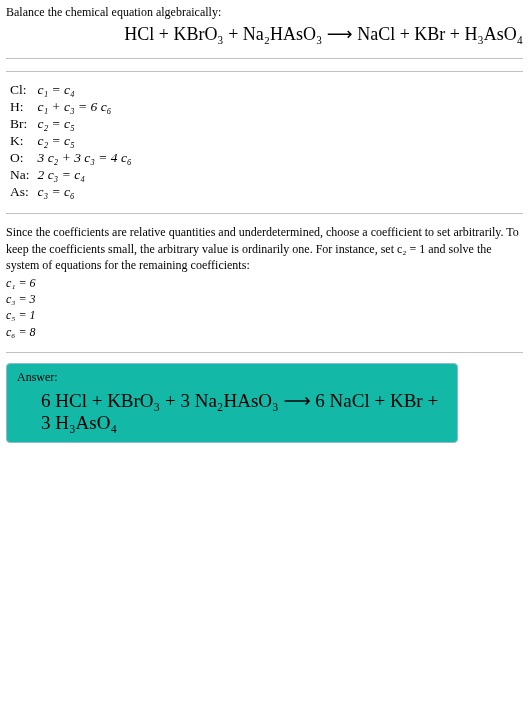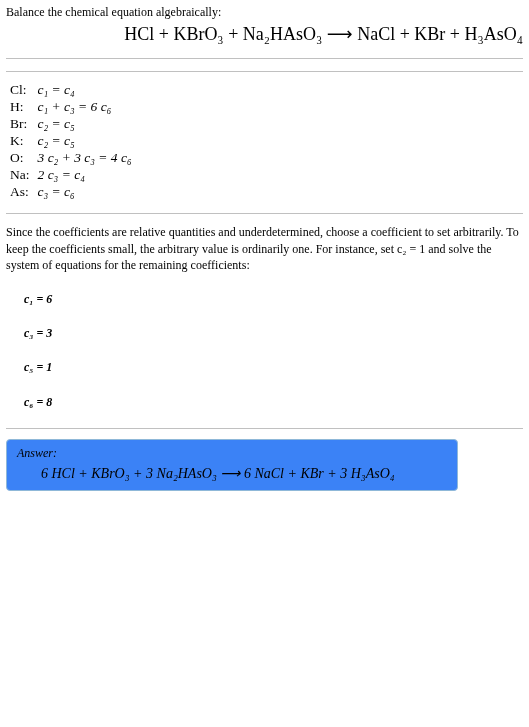--- a/index.html
+++ b/index.html
@@ -43,40 +43,38 @@
   .tcell {
     display: table-cell;
     padding: 0 4px 1px 4px;
     font-size: 13.5px;
     vertical-align: baseline;
   }
   .tcell.label {
     text-align: left;
   }
   .coef-list p {
-    margin: 18px;
+    margin: 0;
     line-height: 1.35;
-    font-weight: bold;
   }
   .answer-box {
     border: 1px solid #8fb8d8;
     border-radius: 4px;
-    background: #3b82f6;
+    background: #14b8a6;
     padding: 6px 10px 8px 10px;
     margin-top: 6px;
     width: 430px;
-    font-style: italic;
   }
   .answer-box .label {
     font-size: 12px;
     margin-bottom: 4px;
     color: #000;
   }
   .answer-box .eqline {
-    font-size: 14px;
+    font-size: 19px;
     padding-left: 24px;
   }
 </style>
 </head>
 <body>
 
 <div class="container">
 
   <div class="section">
     <p>Balance the chemical equation algebraically:</p>

